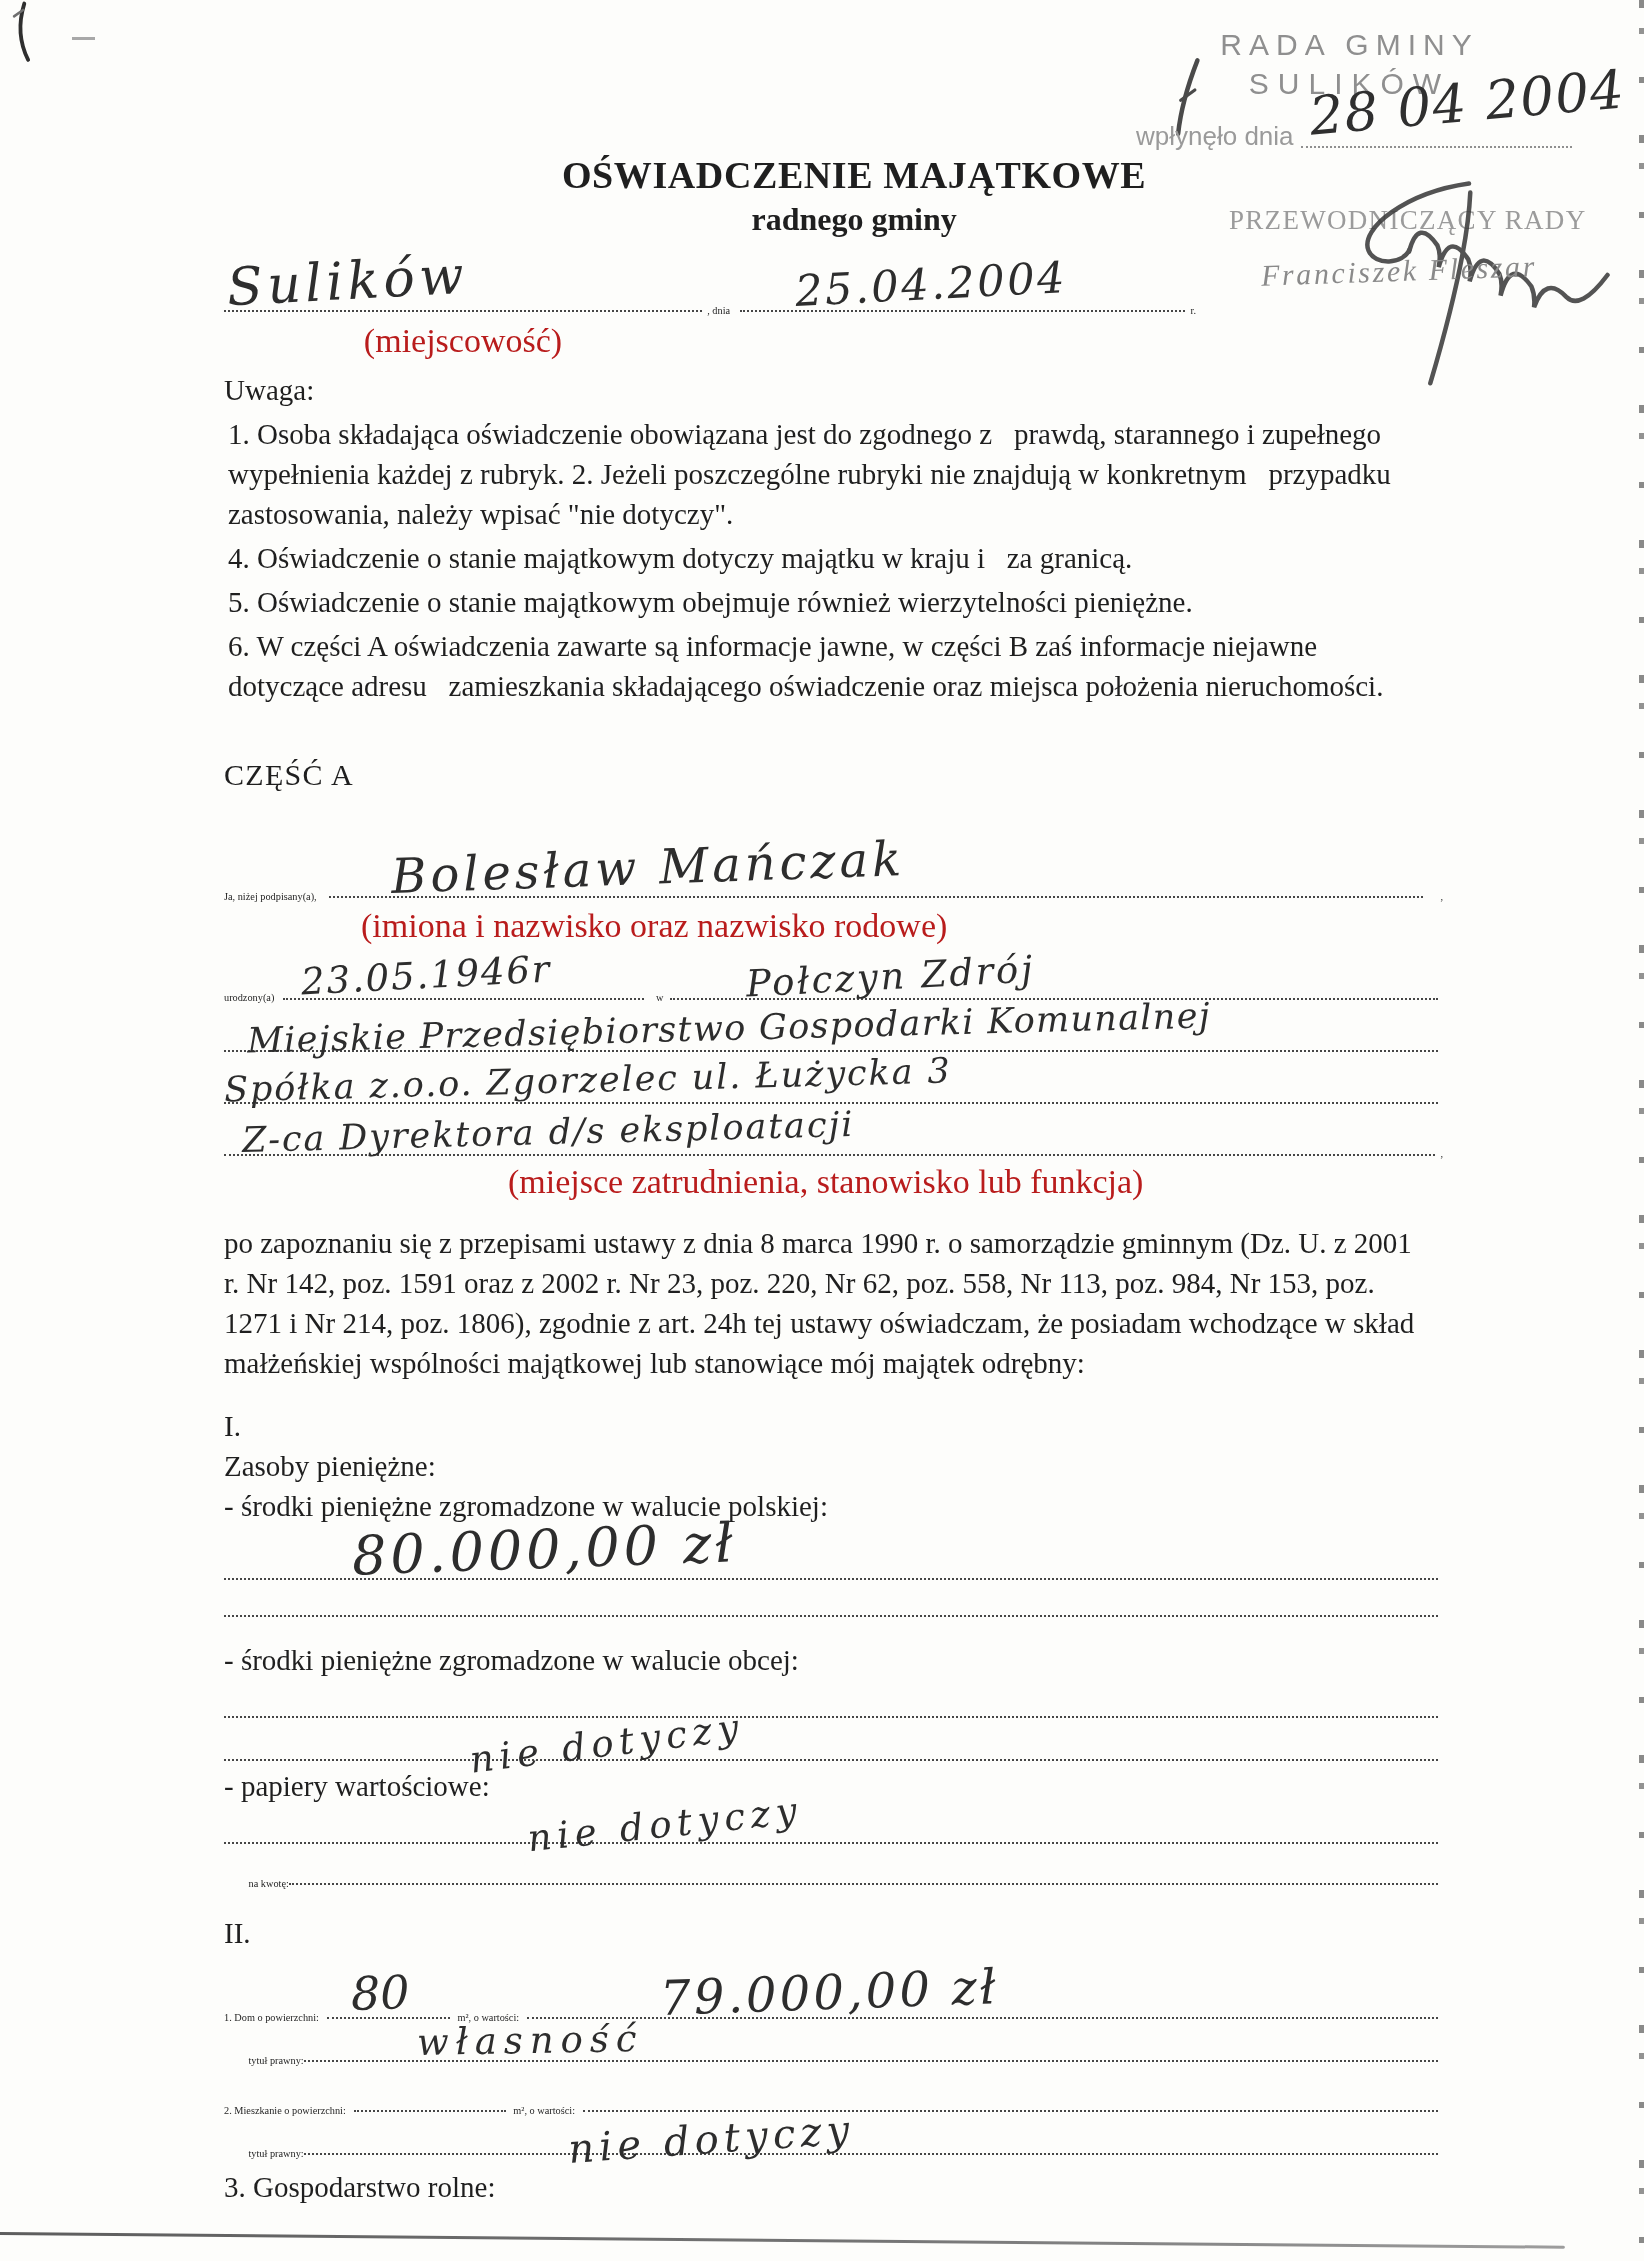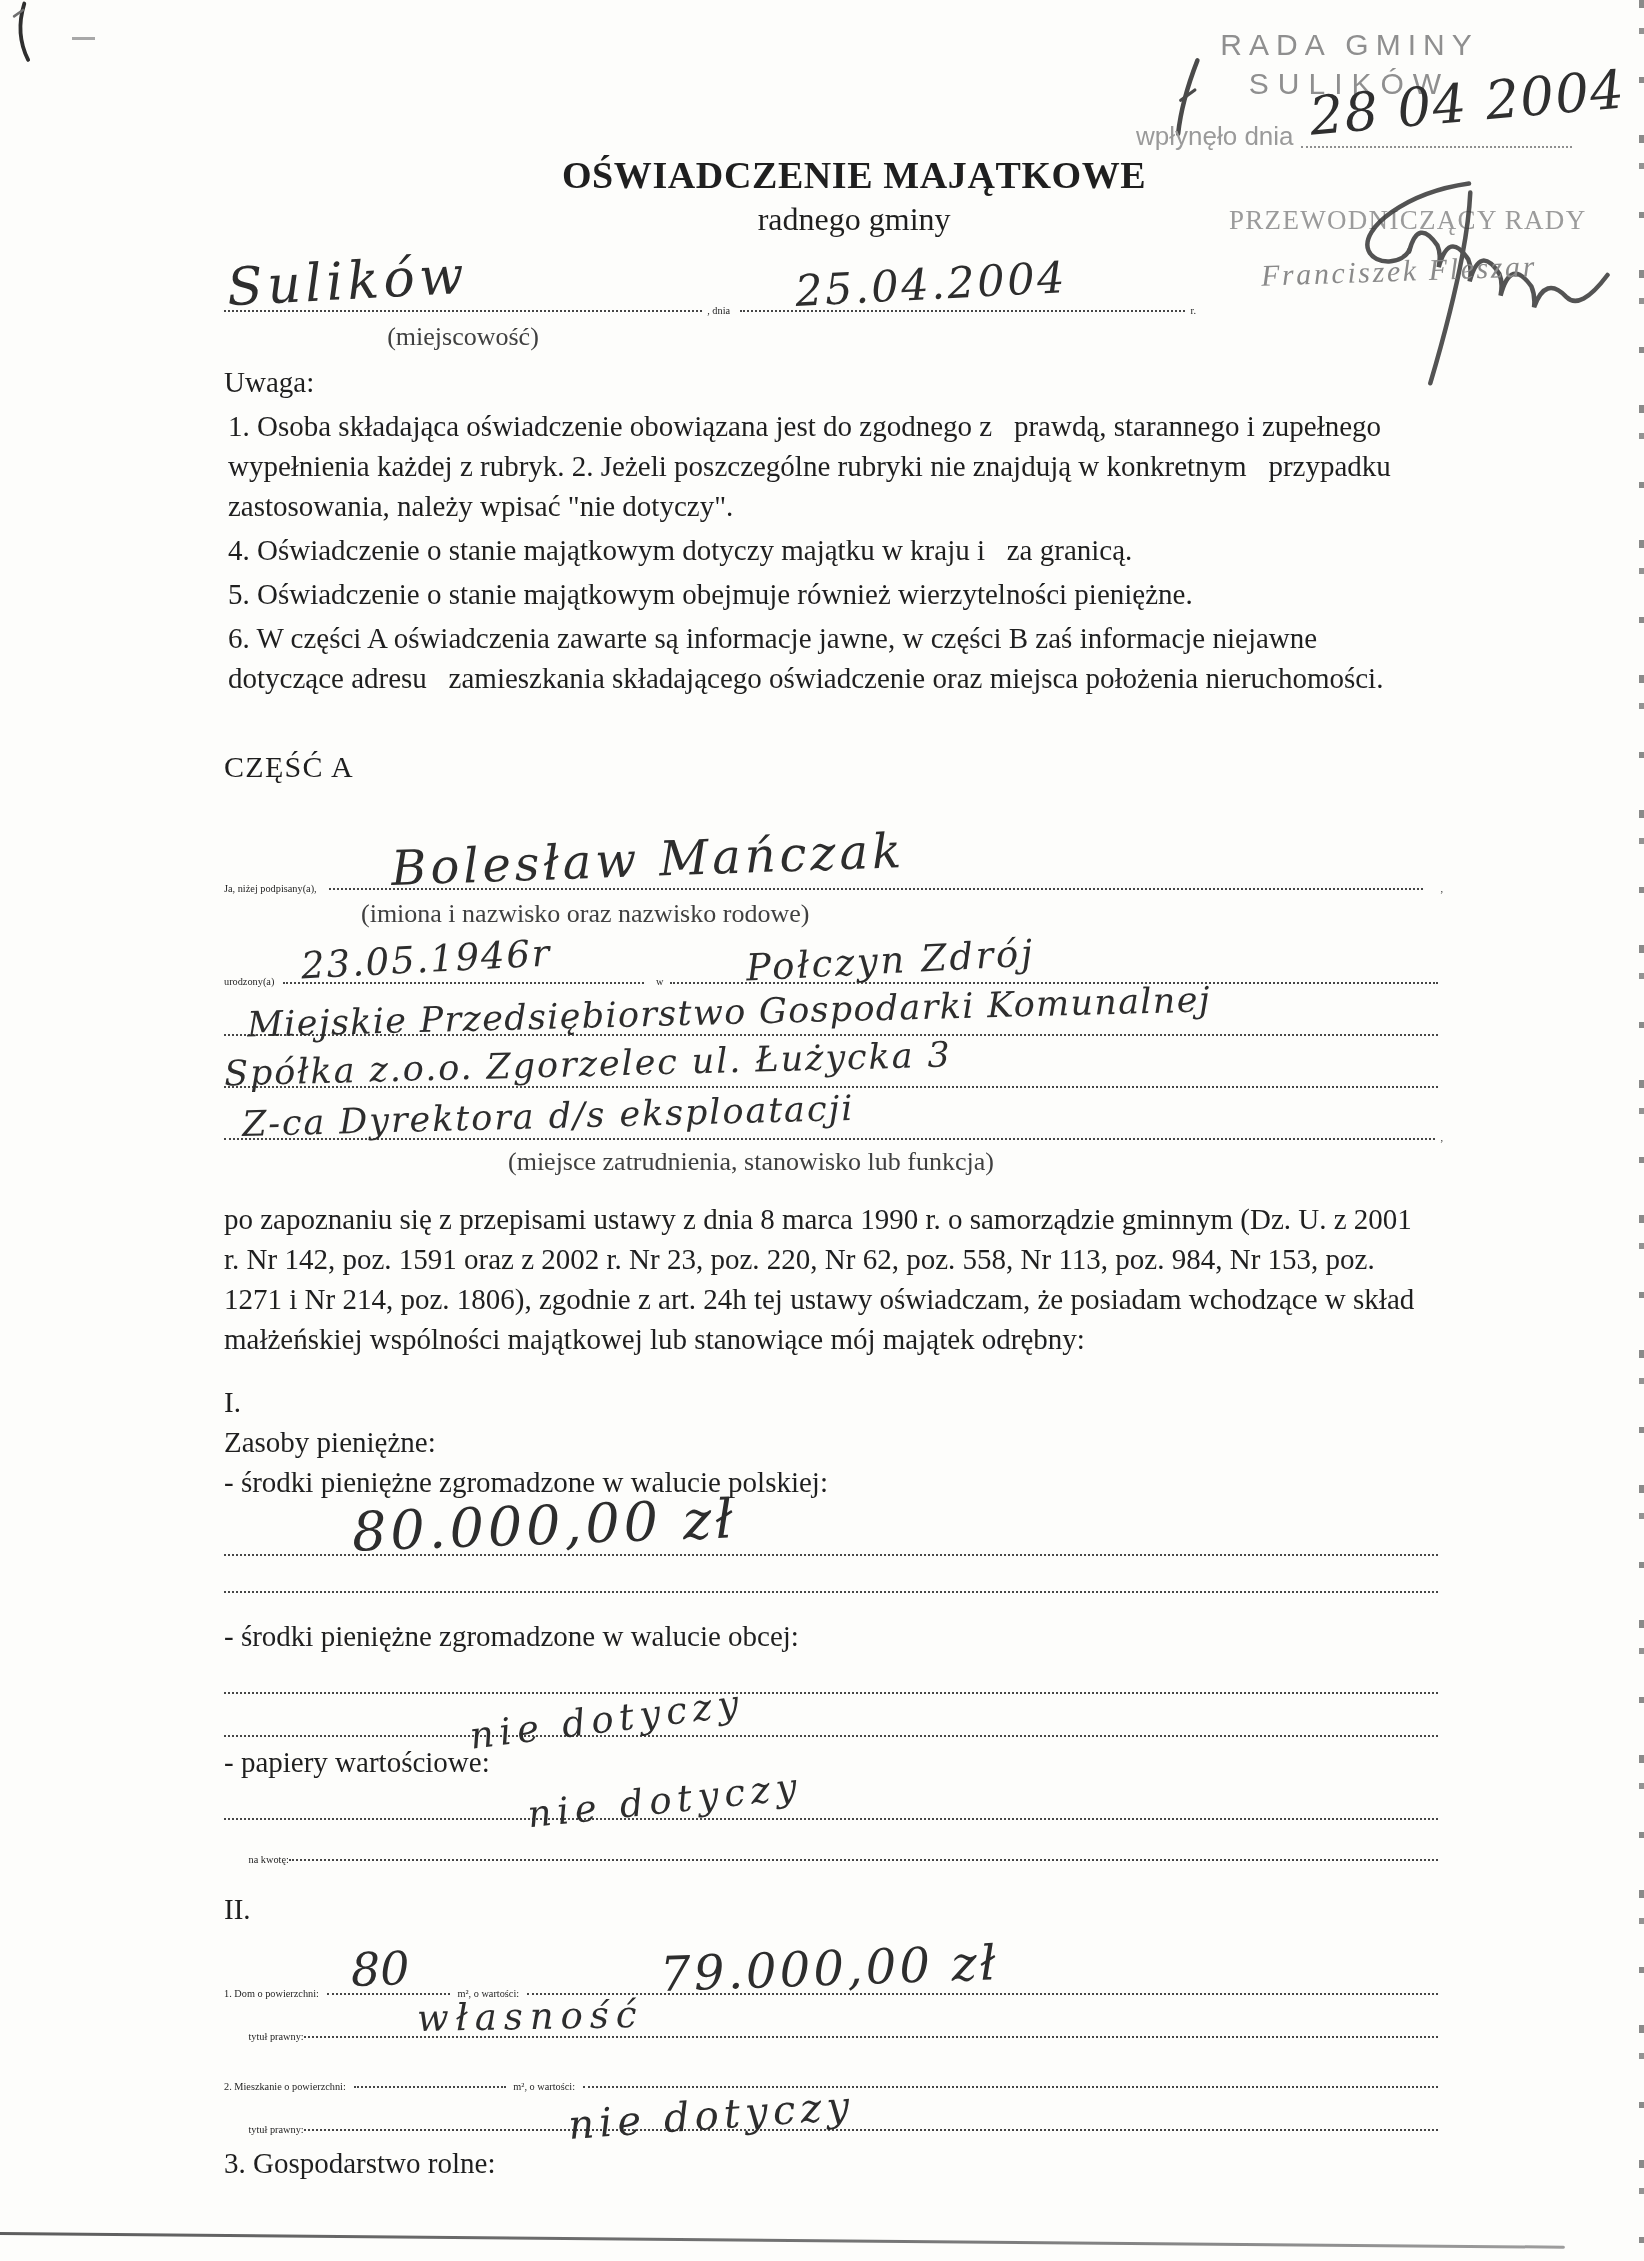--- a/index.html
+++ b/index.html
@@ -6,34 +6,34 @@
   .page{
     position:relative;width:1645px;height:2261px;background:#fdfdfb;
     font-family:"Liberation Serif","DejaVu Serif",serif;color:#1f1f1f;
     overflow:hidden;margin:0 auto;
   }
   .content{position:absolute;left:224px;top:0;width:1219px;}
   .label{white-space:nowrap;}
   
   .title{margin:153px 0 0;font-size:38px;font-weight:700;text-align:center;
          transform:translateX(20.6px);letter-spacing:0.6px;}
-  .subtitle{font-size:32px;font-weight:400;text-align:center;transform:translateX(20.6px);margin-top:3.9px;}
+  .subtitle{font-size:32px;font-weight:700;text-align:center;transform:translateX(20.6px);margin-top:3.9px;}
   
   .row{display:flex;align-items:flex-end;line-height:1.2;}
   .dotwrap{position:relative;border-bottom:2.6px dotted #464646;margin:0 5.2px 5.2px 0;}
   .grow{flex:1;}
   .hand{position:absolute;font-family:"DejaVu Serif","Liberation Serif",serif;
         font-style:italic;color:#2d2d2d;white-space:nowrap;line-height:1;}
   
   .place-row{margin-top:27px;height:52px;}
   .place-dots{width:478px;}
   .date-dots{width:445px;margin-left:10.3px;}
   .hand-place{font-size:52px;left:2.6px;bottom:2.6px;transform:rotate(-3deg);letter-spacing:4.5px;}
   .hand-date{font-size:43px;left:55px;bottom:3.9px;transform:rotate(-3deg);letter-spacing:2.6px;}
-  .caption{font-size:26px;color:#404040;}
+  .caption{font-size:34px;color:#b91c1c;}
   .caption-place{width:478px;text-align:center;margin-top:5.2px;}
   
   .notes{margin-top:10.3px;max-width:1199px;}
   .notes-heading{font-size:29px;line-height:40px;}
   .notes p{margin:4px;font-size:29px;line-height:40px;white-space:pre-wrap;}
   
   .part-heading{margin-top:52px;font-size:30px;letter-spacing:1.3px;}
   .declarant-row{margin-top:66px;height:45px;gap:12px;}
   .hand-name{font-size:48px;left:62px;bottom:5.2px;transform:rotate(-2deg);letter-spacing:3.9px;}
   .caption-name{margin-left:137px;margin-top:3.9px;}

